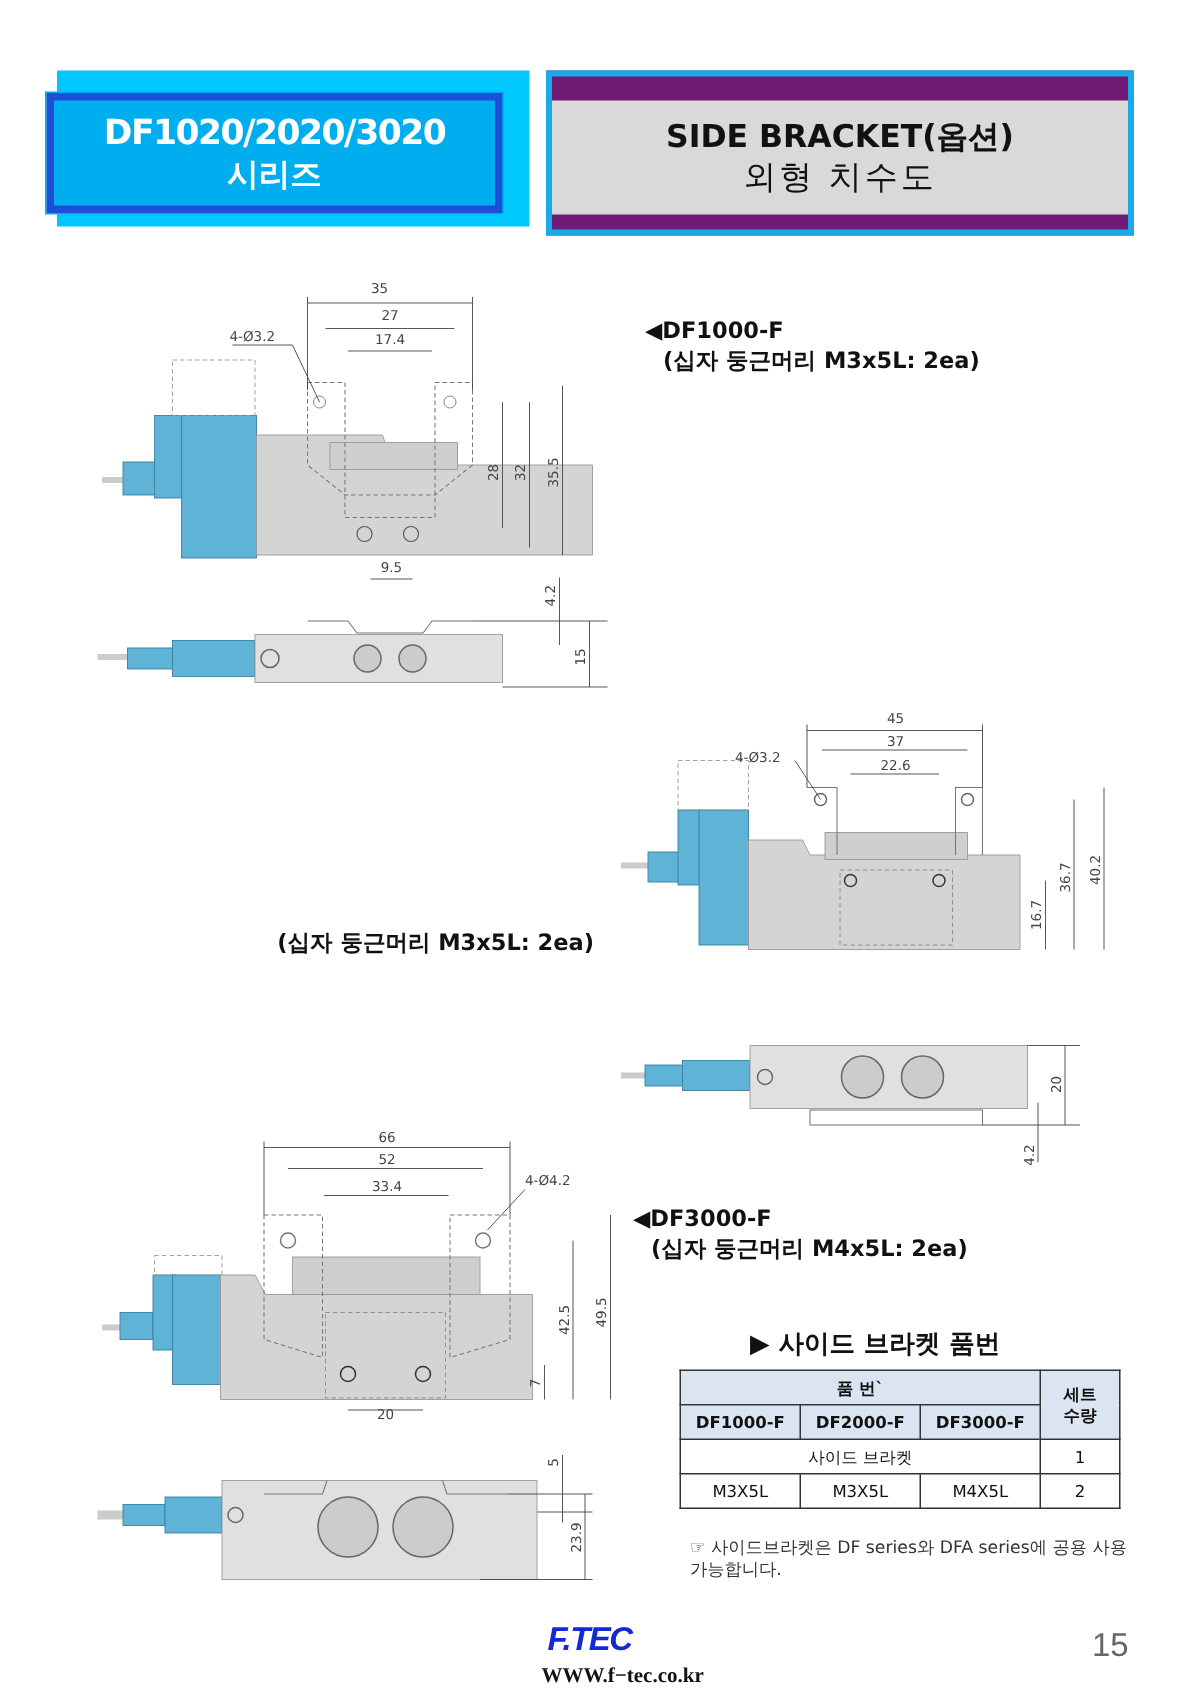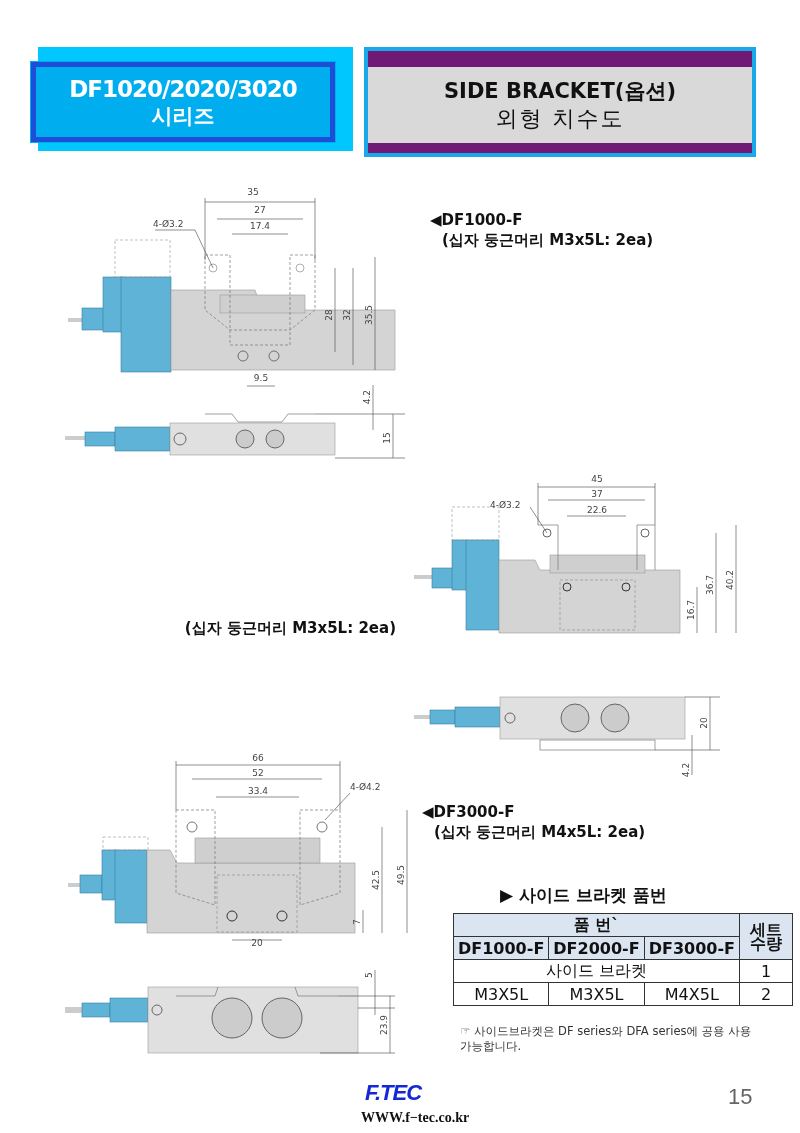--- a/index.html
+++ b/index.html
@@ -14,21 +14,21 @@
   
   .hdr-right{left:364px;top:47px;width:392px;height:110px;border:4px solid #1aa9e8;box-sizing:border-box;background:#701a75;}
   .hdr-right .inner{position:absolute;left:0;right:0;top:16px;height:76px;background:#d9d9d9;display:flex;flex-direction:column;justify-content:center;align-items:center;}
   .hdr-right .t1{font-size:21px;font-weight:bold;line-height:28px;}
   .hdr-right .t2{font-size:22px;line-height:28px;letter-spacing:2px;}
   .caption{font-size:15px;font-weight:bold;line-height:20px;white-space:nowrap;}
   svg text{font-family:"DejaVu Sans",sans-serif;}
   .dim{font-size:9px;fill:#444;}
   
   .tbl-title{left:453px;top:884px;font-size:17px;font-weight:bold;margin-left:47px;}
-  table.parts{position:absolute;left:453px;top:913px;width:340px;border-collapse:collapse;font-size:16px;}
+  table.parts{position:absolute;left:453px;top:913px;width:294px;border-collapse:collapse;font-size:11px;}
   table.parts td{border:1px solid #333;text-align:center;height:22px;padding:0;}
   table.parts td.hd{background:#dbe5f1;font-weight:bold;}
   .note{left:460px;top:1024px;width:300px;font-size:11.5px;line-height:15px;color:#333;}
   .logo{left:365px;top:1078px;font-family:"Liberation Sans",sans-serif;font-style:italic;font-weight:bold;font-size:22px;color:#1528d6;letter-spacing:-1px;line-height:30px;}
   .url{left:361px;top:1110px;font-family:"Liberation Serif",serif;font-weight:bold;font-size:14px;color:#111;}
   .pgnum{left:728px;top:1084px;font-size:22px;color:#666;font-family:"Liberation Sans",sans-serif;}
 </style>
 </head>
 <body>
 

